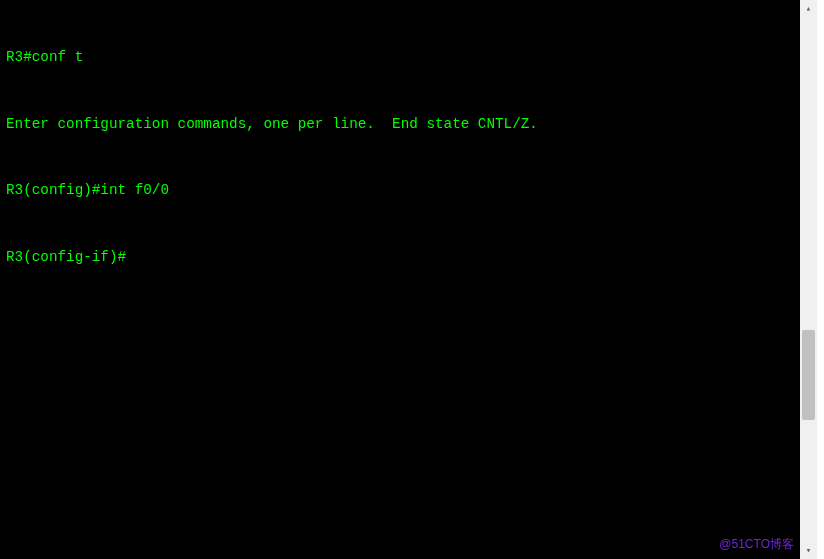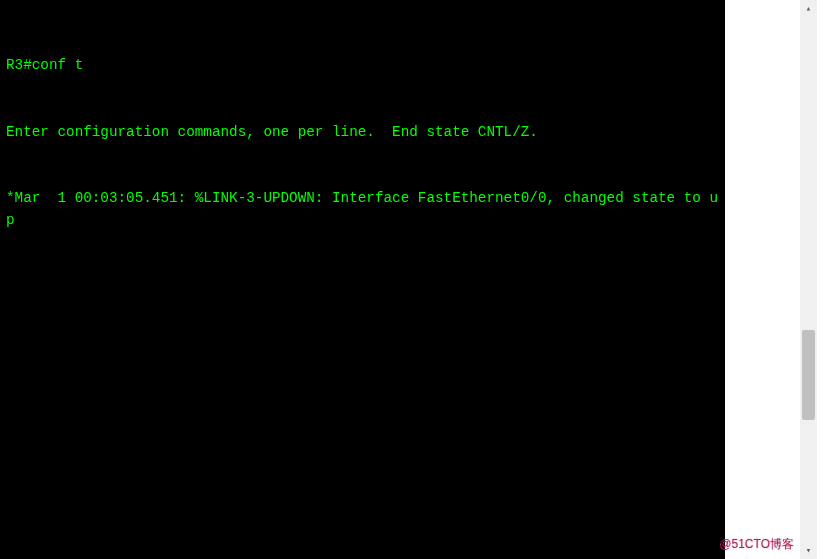--- a/index.html
+++ b/index.html
@@ -14,27 +14,27 @@
   .viewport {
     position: relative;
     width: 824px;
     height: 559px;
     box-sizing: border-box;
   }
   .terminal {
     position: absolute;
     left: 0;
     top: 0;
-    width: 725px;
+    width: 800px;
     height: 559px;
     background: #000000;
     color: #00ff00;
     font-size: 14.3px;
     line-height: 1.55;
-    padding: 10px 6px 0 6px;
+    padding: 2px 6px 0 6px;
     box-sizing: border-box;
     font-family: "Courier New", monospace;
     white-space: pre-wrap;
     word-break: break-all;
   }
   .terminal .line {
     display: block;
   }
   .scroll-track {
     position: absolute;
@@ -63,34 +63,35 @@
     left: 2px;
     width: 13px;
     background: #c0c0c0;
     border-radius: 2px;
   }
   .watermark {
     position: absolute;
     right: 30px;
     bottom: 6px;
     font-size: 12px;
-    color: #be185d;
+    color: #6d28d9;
     font-family: Arial, "Microsoft YaHei", sans-serif;
     text-shadow: 0 0 2px rgba(0,0,0,0.3);
   }
 </style>
 </head>
 <body>
 
 <div class="viewport">
 
   <div class="terminal">
     <span class="line">R3#conf t</span>
     <span class="line">Enter configuration commands, one per line.  End state CNTL/Z.</span>
-    <span class="line">*Mar  1 00:03:05.451: %LINK-3-UPDOWN: Interface FastEthernet0/0, changed state to up</span>
+    <span class="line">R3(config)#int f0/0</span>
+    <span class="line">R3(config-if)#</span>
     
     
     
     
     
     
     
     
     
     

